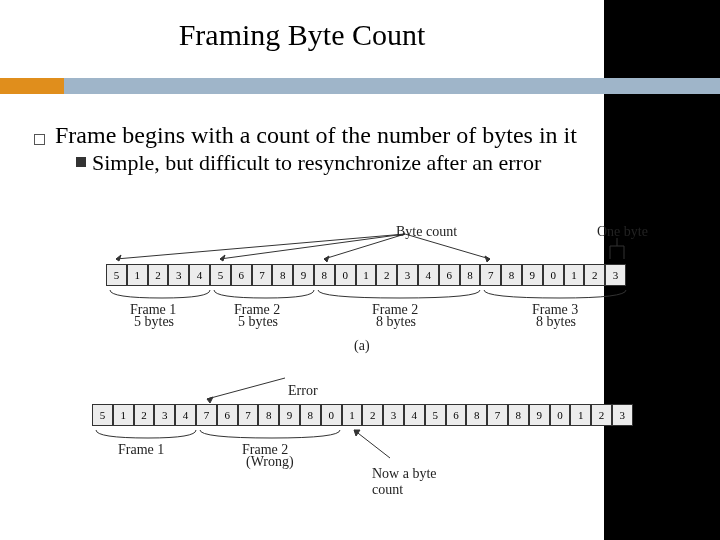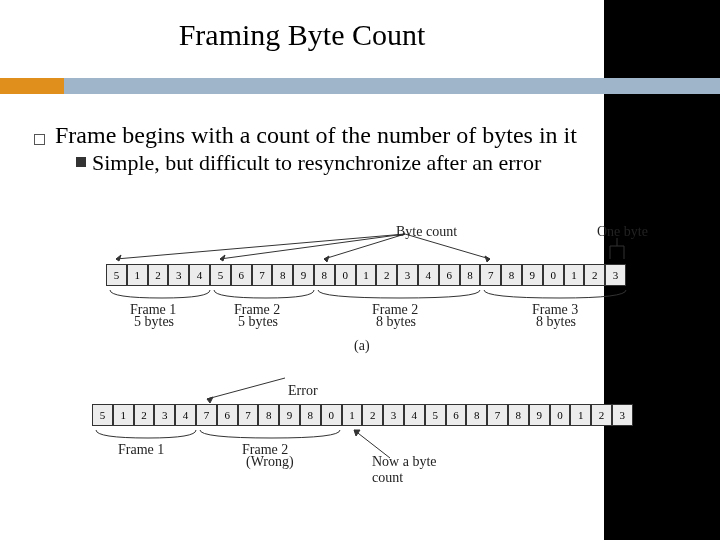--- a/index.html
+++ b/index.html
@@ -209,21 +209,21 @@
 
         <path d="M320 230 L284 202"></path>
           <path d="M284 202 l6 0 l-4 6 z" fill="#333"></path>
       </g>
     </svg>
 
     <div class="lbl" style="top:-4px; left:326px;">Byte count</div>
     <div class="lbl" style="top:-4px; left:527px;">One byte</div>
     <div class="lbl" style="top:110px; left:284px;">(a)</div>
     <div class="lbl" style="top:155px; left:218px;">Error</div>
-    <div class="lbl" style="top:226px; left:302px; width:70px;">Now a byte count</div>
+    <div class="lbl" style="top:238px; left:302px; width:70px;">Now a byte count</div>
 
     <div class="lbl" style="top:74px; left:60px;">Frame 1</div>
     <div class="lbl" style="top:86px; left:64px;">5 bytes</div>
     <div class="lbl" style="top:74px; left:164px;">Frame 2</div>
     <div class="lbl" style="top:86px; left:168px;">5 bytes</div>
     <div class="lbl" style="top:74px; left:302px;">Frame 2</div>
     <div class="lbl" style="top:86px; left:306px;">8 bytes</div>
     <div class="lbl" style="top:74px; left:462px;">Frame 3</div>
     <div class="lbl" style="top:86px; left:466px;">8 bytes</div>
 

